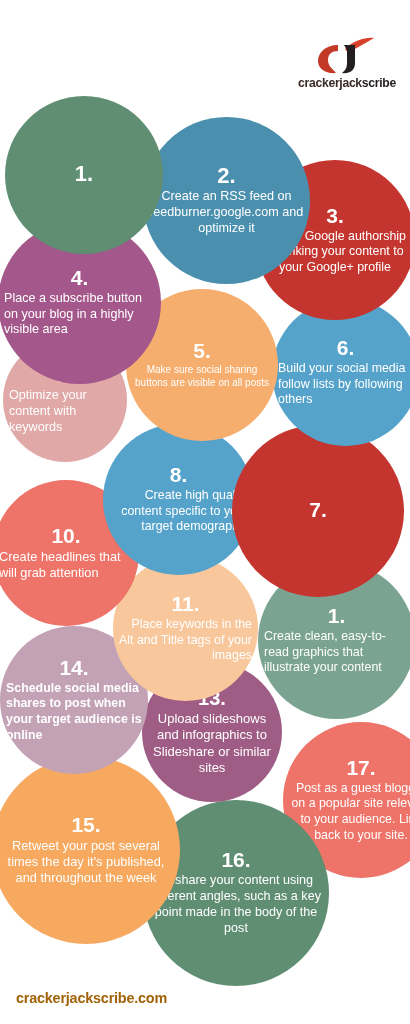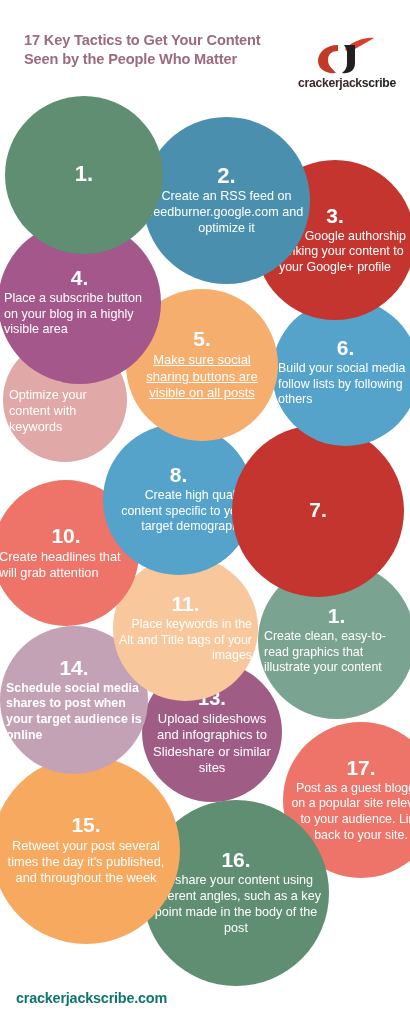--- a/index.html
+++ b/index.html
@@ -121,24 +121,20 @@
     letter-spacing: -0.2px;
     z-index: 70;
   }
 </style>
 </head>
 <body>
 
 <div id="infographic">
 
   <div class="header">
-    <div class="title" style="color: rgb(156, 107, 124);">
-      <span class="line">17 Key Tactics to Get Your Content</span>
-      <span class="line">Seen by the People Who Matter</span>
-    </div>
 
     <div class="logo">
       <div class="logo-mark">
         <svg viewBox="0 0 62 38" width="62" height="38" aria-hidden="true">
 
           <path d="M31 13 C40 4, 52 1, 60 2 C52 7, 42 12, 34 17 Z" fill="#D8402B"></path>
 
           <path d="M24 9 C11 9, 4 17, 4 25 C4 33, 12 38, 22 37 C18 32, 14 30, 14 24 C14 18, 18 15, 24 15 Z" fill="#C23A25"></path>
 
           <path d="M30 9 L41 9 L41 27 C41 35, 35 38, 28 37 C33 33, 33 30, 33 25 L33 14 Z" fill="#231F20"></path>
@@ -161,21 +157,21 @@
       <div class="bubble" style="left: 255px; top: 160px; width: 160px; height: 160px; background: rgb(196, 53, 47); z-index: 28;">
         <div class="num" style="font-size: 21px;">3.</div>
         <div class="body" style="font-size: 12.4px;">Create Google authorship by linking your content to your Google+ profile</div>
       </div>
       <div class="bubble align-left" style="left: -2px; top: 221px; width: 163px; height: 163px; background: rgb(164, 87, 138); z-index: 27;">
         <div class="num" style="font-size: 21px;">4.</div>
         <div class="body" style="font-size: 12.6px;">Place a subscribe button on your blog in a highly visible area</div>
       </div>
       <div class="bubble" style="left: 126px; top: 289px; width: 152px; height: 152px; background: rgb(246, 174, 110); z-index: 26;">
         <div class="num" style="font-size: 21px;">5.</div>
-        <div class="body" style="font-size: 13px; text-decoration: underline;">Make sure social sharing buttons are visible on all posts</div>
+        <div class="body" style="font-size: 10px;">Make sure social sharing buttons are visible on all posts</div>
       </div>
       <div class="bubble align-left" style="left: 272px; top: 299px; width: 147px; height: 147px; background: rgb(85, 163, 203); z-index: 25;">
         <div class="num" style="font-size: 21px;">6.</div>
         <div class="body" style="font-size: 12.4px;">Build your social media  follow lists by following others</div>
       </div>
       <div class="bubble" style="left: 232px; top: 425px; width: 172px; height: 172px; background: rgb(196, 53, 47); z-index: 23;">
         <div class="num" style="font-size: 21px;">7.</div>
       </div>
       <div class="bubble align-right" style="left: 103px; top: 424px; width: 151px; height: 151px; background: rgb(85, 163, 203); z-index: 22;">
         <div class="num" style="font-size: 21px;">8.</div>
@@ -212,15 +208,15 @@
       <div class="bubble" style="left: 143px; top: 800px; width: 186px; height: 186px; background: rgb(95, 142, 114); z-index: 14;">
         <div class="num" style="font-size: 21px;">16.</div>
         <div class="body" style="font-size: 12.6px;">Reshare your content using different angles, such as a key point made in the body of the post</div>
       </div>
       <div class="bubble" style="left: 283px; top: 722px; width: 156px; height: 156px; background: rgb(238, 115, 104); z-index: 13;">
         <div class="num" style="font-size: 21px;">17.</div>
         <div class="body" style="font-size: 12.4px;">Post as a guest blogger on a popular site relevant to your audience. Link back to your site.</div>
       </div>
     </div>
 
-  <div class="footer" style="color: #0f766e; margin-top: 34px;">crackerjackscribe.com</div>
+  <div class="footer" style="color: #a16207; margin-top: 34px;">crackerjackscribe.com</div>
 
 </div>
 
 </body></html>

